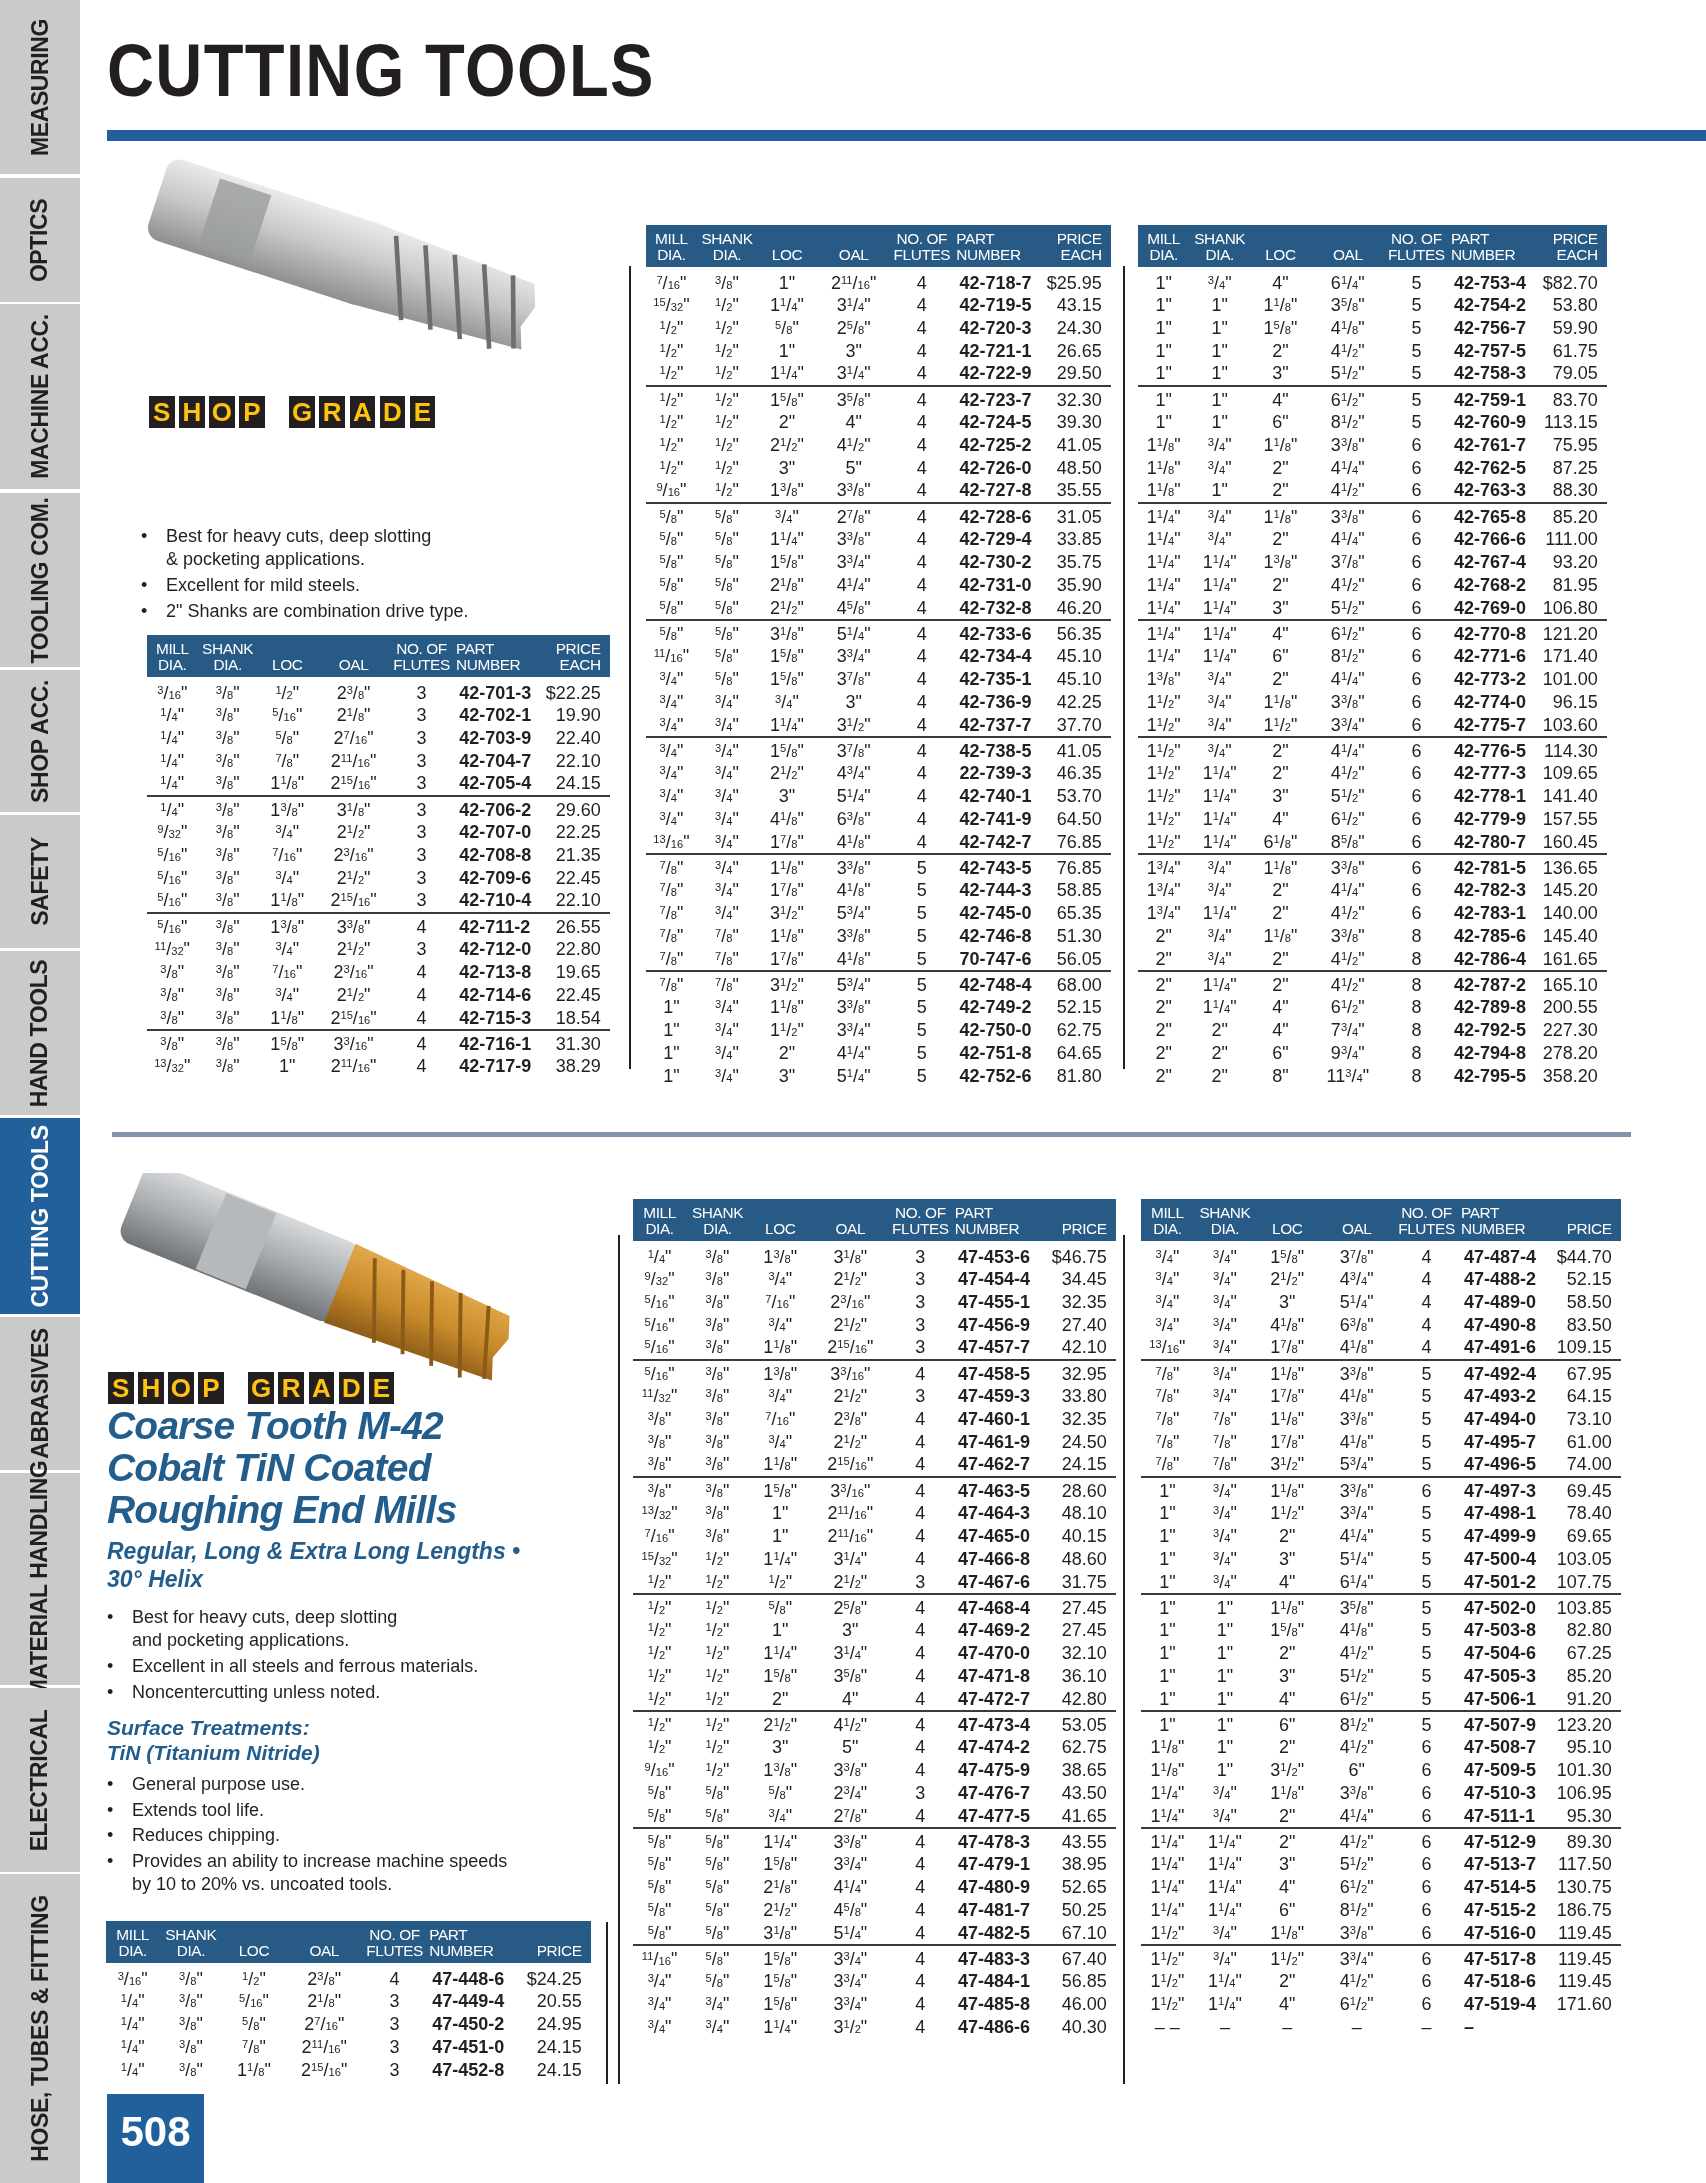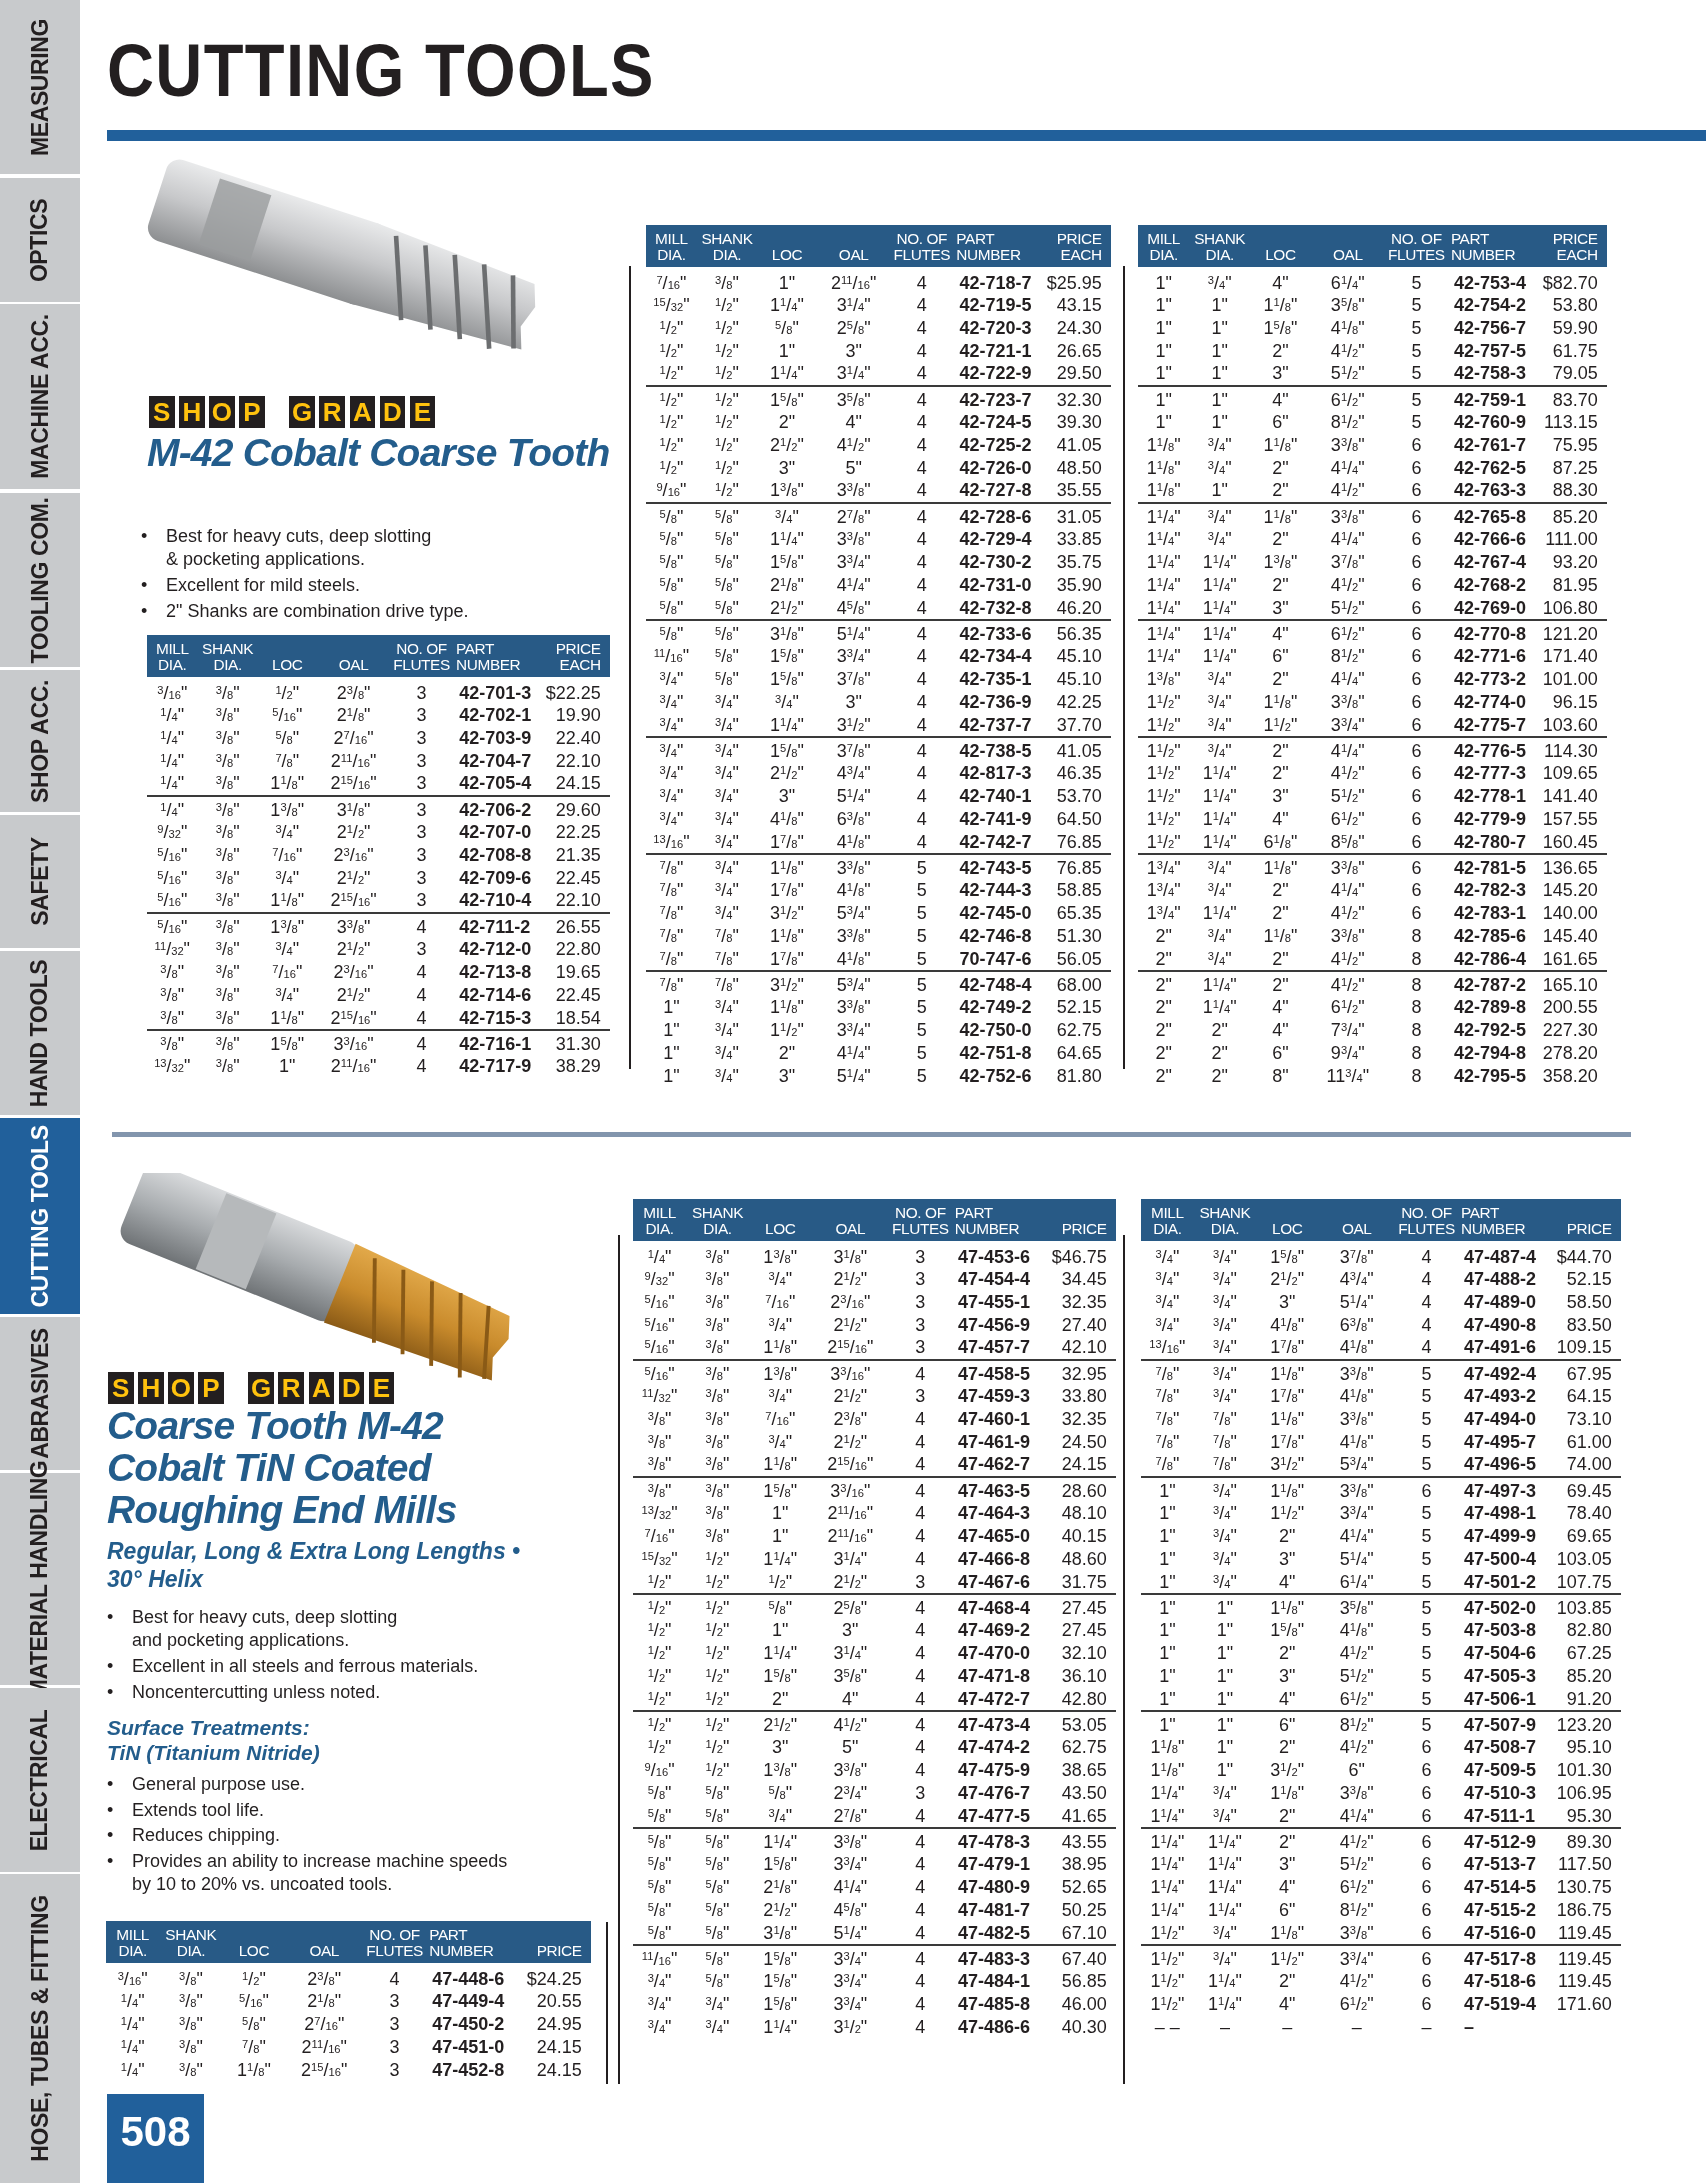--- a/index.html
+++ b/index.html
@@ -124,21 +124,20 @@
       <span class="letter">P</span>
       <span class="gap"></span>
       <span class="letter">G</span>
       <span class="letter">R</span>
       <span class="letter">A</span>
       <span class="letter">D</span>
       <span class="letter">E</span>
     </div>
 
   <div class="prod-title" style="left:147px;top:432px;font-size:39px;">
-    <div>M-42 Cobalt Coarse Tooth</div>
   </div>
 
   <ul class="bullets" style="left:141px;top:525px;width:432px;" id="bullets1">
       <li style="white-space: pre-line;">Best for heavy cuts, deep slotting
 &amp; pocketing applications.</li>
       <li style="white-space: pre-line;">Excellent for mild steels.</li>
       <li style="white-space: pre-line;">2" Shanks are combination drive type.</li>
     </ul>
 
   <table class="spec" style="left:147px;top:635px;width:463px;" id="t1-0">
@@ -520,21 +519,21 @@
           <td>4</td>
           <td class="part">42-738-5</td>
           <td class="price">41.05</td>
         </tr>
         <tr>
           <td><sup style="font-size:0.62em;vertical-align:0.45em">3</sup>/<span style="font-size:0.62em">4</span>"</td>
           <td><sup style="font-size:0.62em;vertical-align:0.45em">3</sup>/<span style="font-size:0.62em">4</span>"</td>
           <td>2<sup style="font-size:0.62em;vertical-align:0.45em">1</sup>/<span style="font-size:0.62em">2</span>"</td>
           <td>4<sup style="font-size:0.62em;vertical-align:0.45em">3</sup>/<span style="font-size:0.62em">4</span>"</td>
           <td>4</td>
-          <td class="part">42-817-3</td>
+          <td class="part">22-739-3</td>
           <td class="price">46.35</td>
         </tr>
         <tr>
           <td><sup style="font-size:0.62em;vertical-align:0.45em">3</sup>/<span style="font-size:0.62em">4</span>"</td>
           <td><sup style="font-size:0.62em;vertical-align:0.45em">3</sup>/<span style="font-size:0.62em">4</span>"</td>
           <td>3"</td>
           <td>5<sup style="font-size:0.62em;vertical-align:0.45em">1</sup>/<span style="font-size:0.62em">4</span>"</td>
           <td>4</td>
           <td class="part">42-740-1</td>
           <td class="price">53.70</td>

